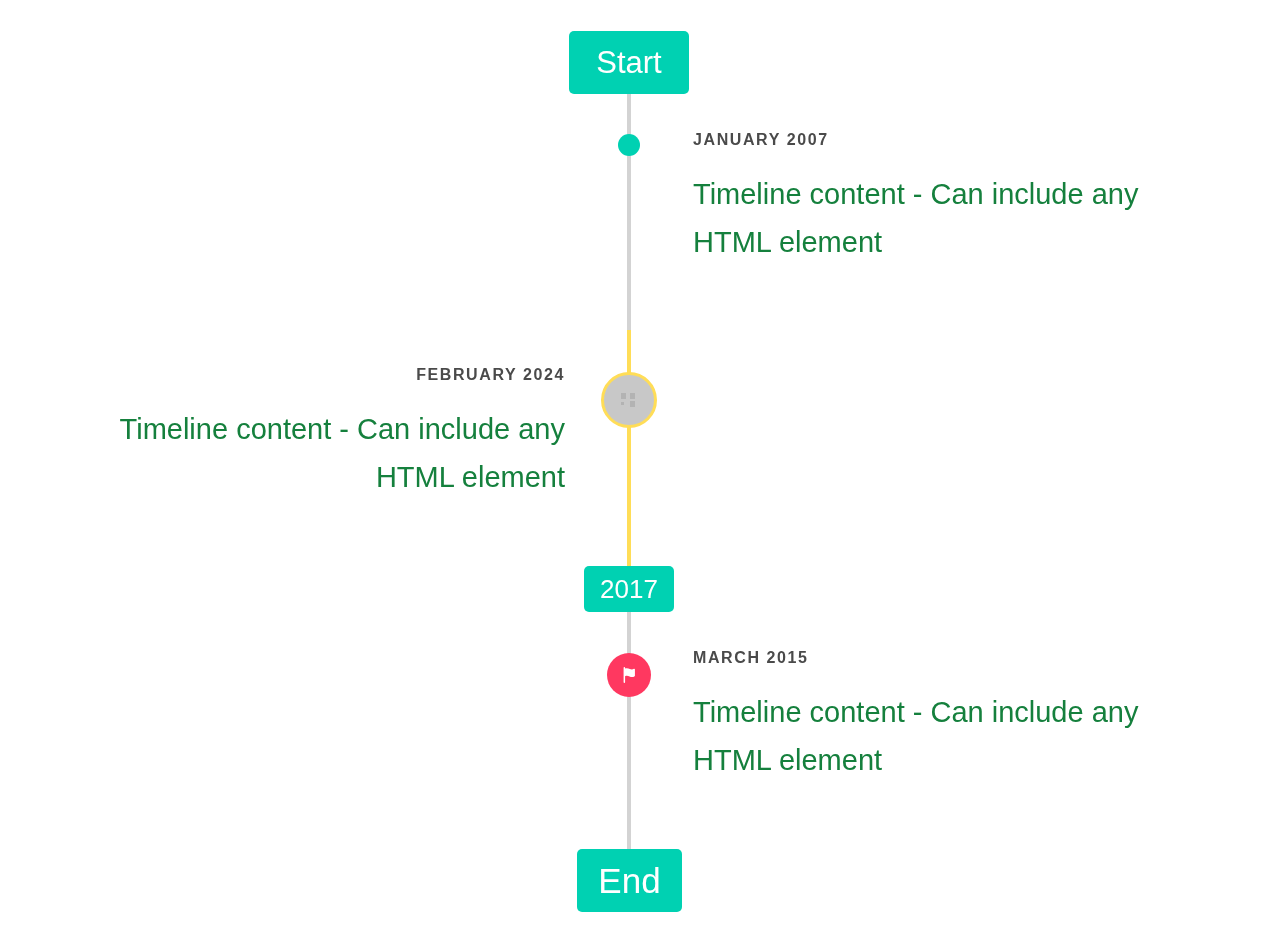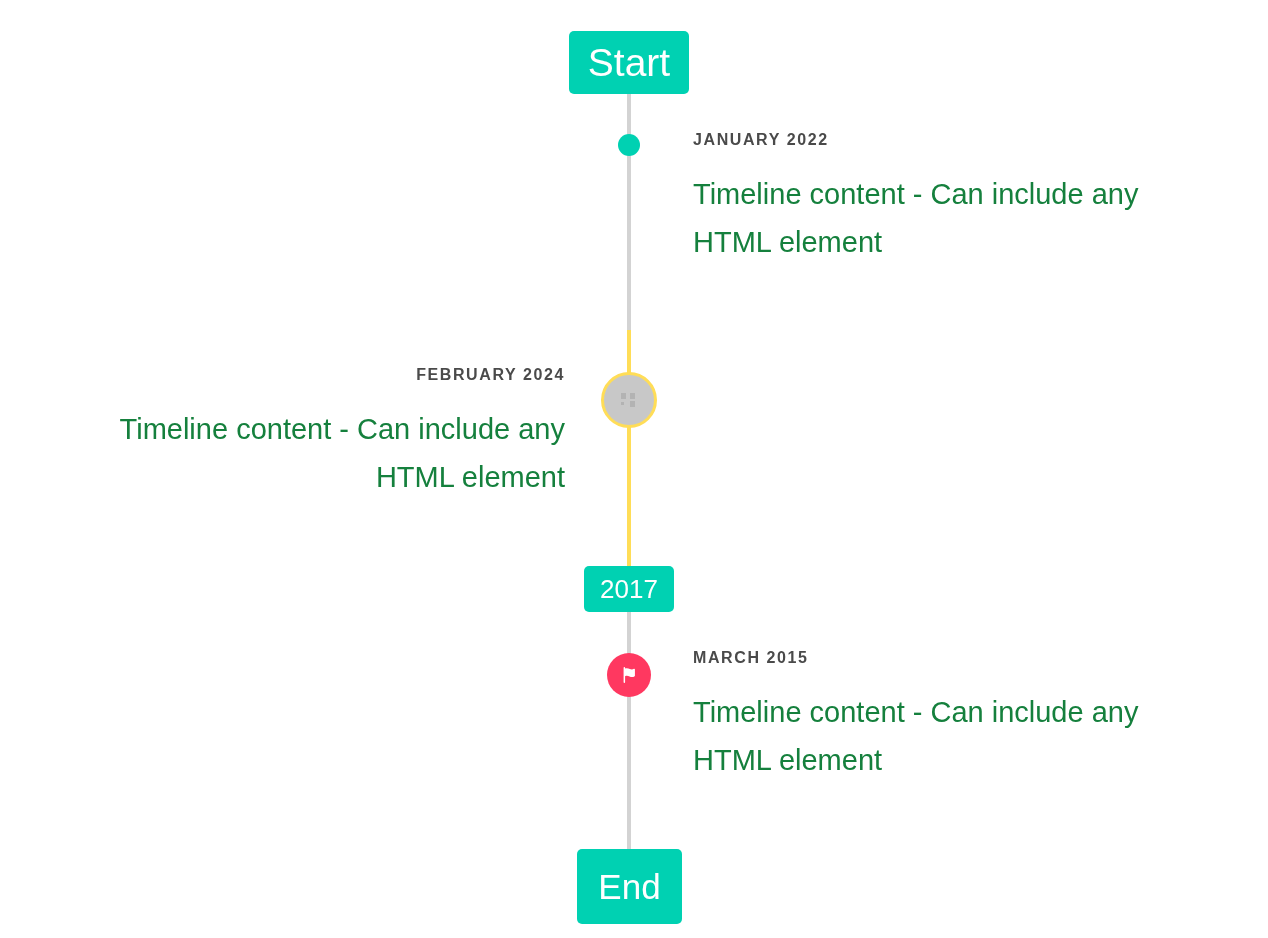--- a/index.html
+++ b/index.html
@@ -48,30 +48,30 @@
     display: flex;
     align-items: center;
     justify-content: center;
     line-height: 1;
     box-sizing: border-box;
     user-select: none;
   }
   .badge.start {
     left: 569px; top: 31px;
     width: 120px; height: 63px;
-    font-size: 39px;
+    font-size: 31px;
   }
   .badge.year {
     left: 584px; top: 566px;
     width: 90px; height: 46px;
     font-size: 26px;
   }
   .badge.end {
     left: 577px; top: 849px;
-    width: 105px; height: 75px;
+    width: 105px; height: 63px;
     font-size: 35px;
   }
 
   
   .marker {
     position: absolute;
     border-radius: 50%;
     box-sizing: border-box;
     display: flex;
     align-items: center;
@@ -148,21 +148,21 @@
   <div class="timeline">
 
     <div class="spine grey-a"></div>
     <div class="spine yellow"></div>
     <div class="spine grey-b"></div>
 
     <div class="badge start">Start</div>
 
     <div class="marker dot-jan"></div>
     <div class="entry right jan">
-      <p class="entry-heading">JANUARY 2022</p>
+      <p class="entry-heading">JANUARY 2007</p>
       <p class="entry-body">Timeline content - Can include any HTML element</p>
     </div>
 
     <div class="marker circle-feb">
       <span class="broken-glyph">
         <i class="b1"></i>
           <i class="b2"></i>
           <i class="b3"></i>
           <i class="b4"></i>
       </span>

